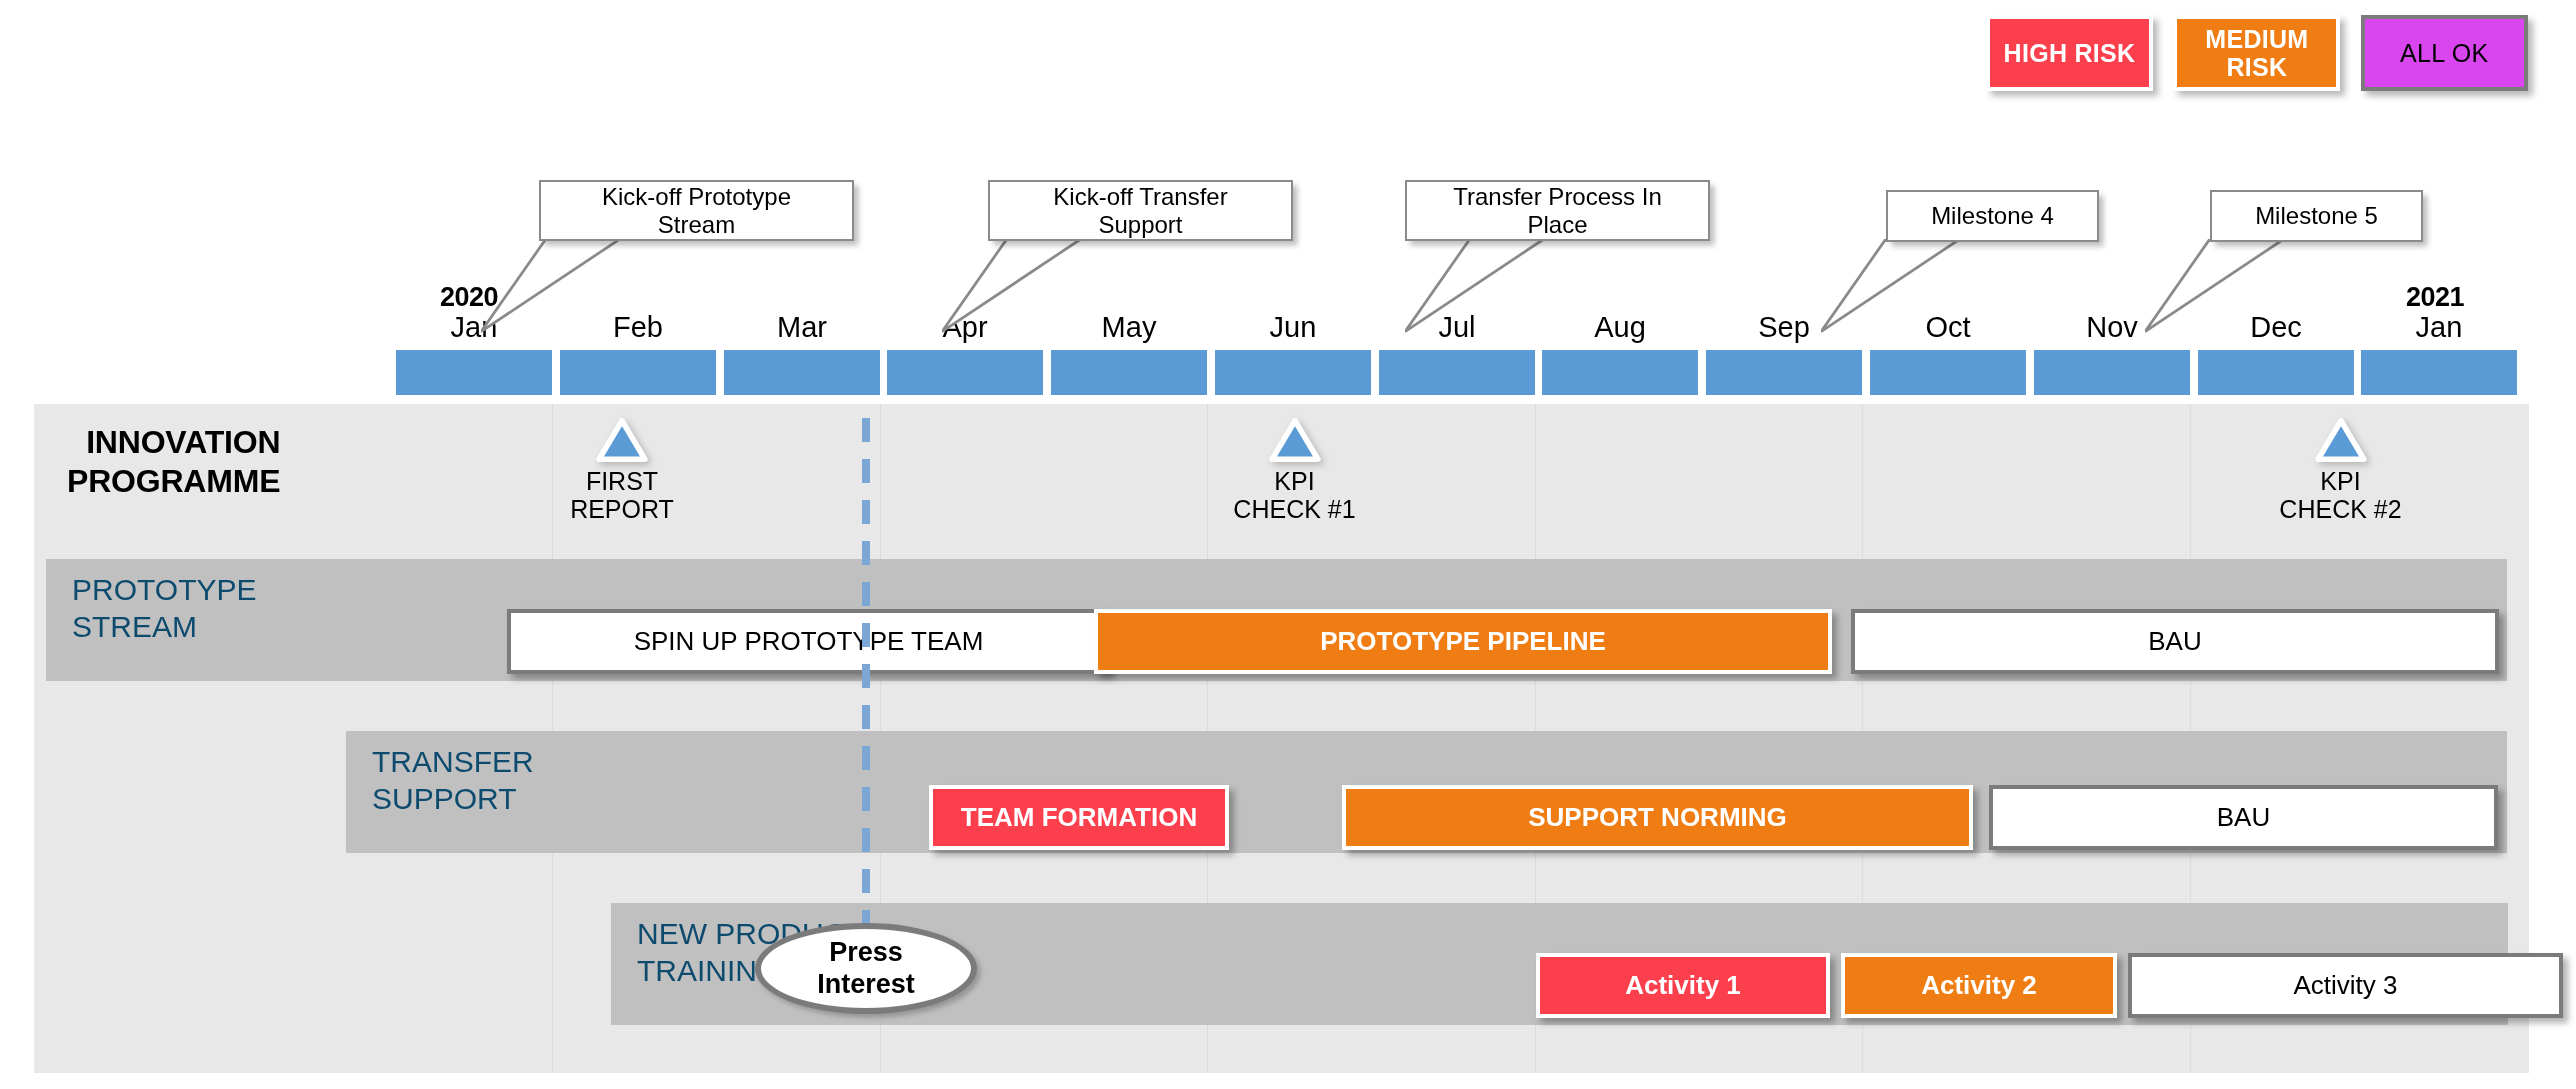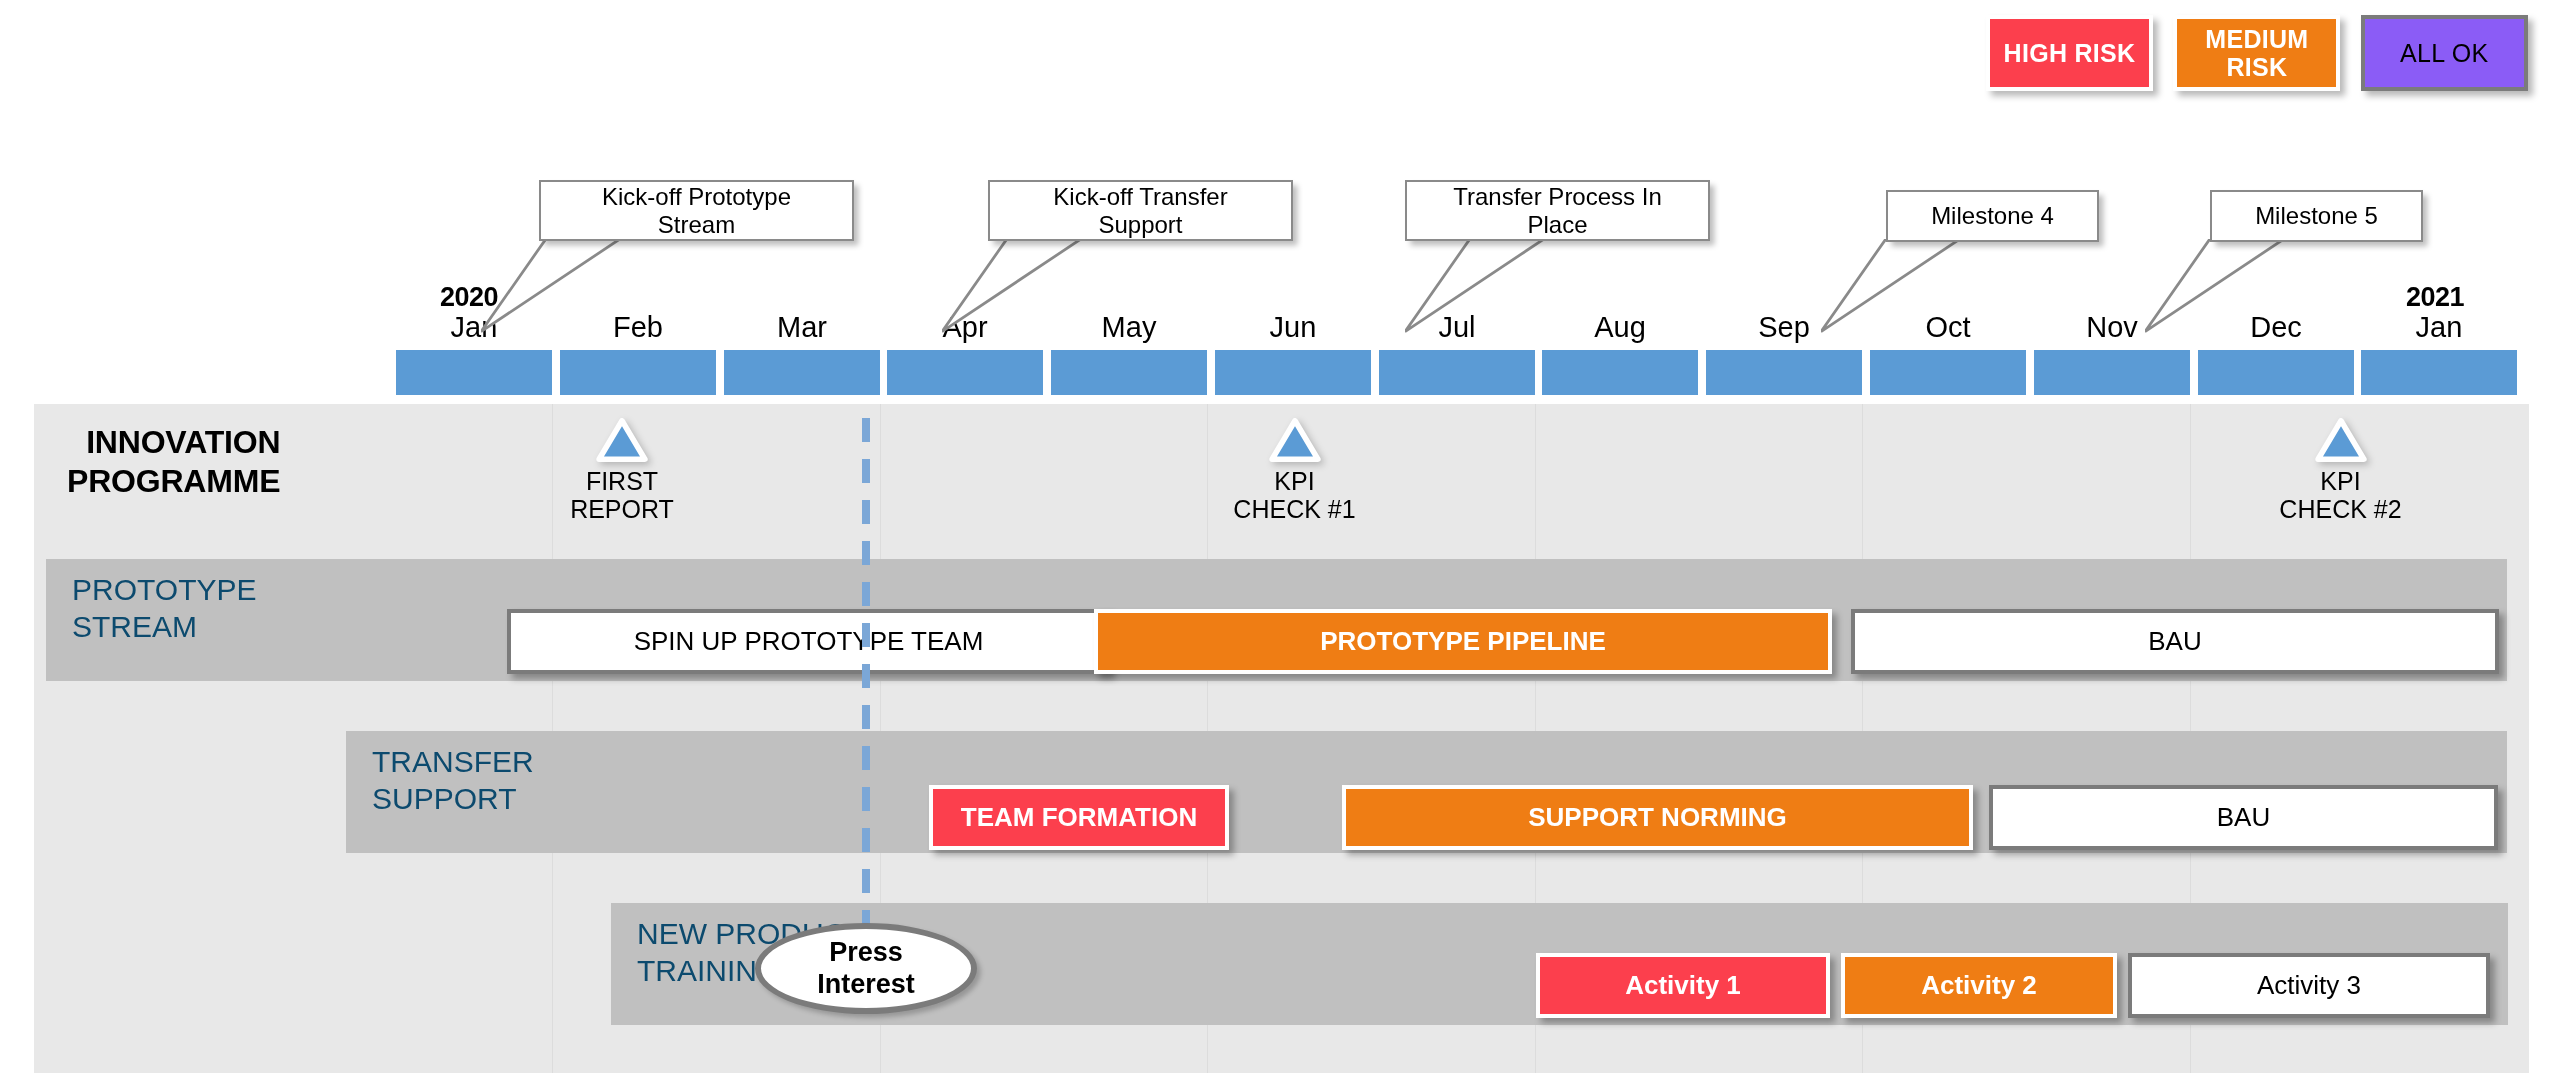--- a/index.html
+++ b/index.html
@@ -46,21 +46,21 @@
     background: #fc3f4d;
     color: #ffffff;
     border: 4.6px solid #ffffff;
   }
   .legend-chip.medium {
     background: #ef7d14;
     color: #ffffff;
     border: 4.6px solid #ffffff;
   }
   .legend-chip.ok {
-    background: #8b5cf6;
+    background: #d946ef;
     color: #000000;
     border: 4.6px solid #7b7b7b;
     font-weight: normal;
   }
 
   
   .callout {
     position: absolute;
     box-sizing: border-box;
     background: #ffffff;
@@ -406,21 +406,21 @@
   <div class="task white" style="left:1989px; top:785px; width:509px; height:65px;">
     <span>BAU</span>
   </div>
 
   <div class="task red" style="left:1536px; top:953px; width:294px; height:65px;">
     <span>Activity 1</span>
   </div>
   <div class="task orange" style="left:1841px; top:953px; width:276px; height:65px;">
     <span>Activity 2</span>
   </div>
-  <div class="task white" style="left:2128px; top:953px; width:362px; height:65px;">
+  <div class="task white" style="left:2128px; top:953px; width:435px; height:65px;">
     <span>Activity 3</span>
   </div>
 
   <div class="press-oval" style="left:755px; top:923px; width:222px; height:91px;">
     <span>Press
 Interest</span>
   </div>
 
 </div>
 

